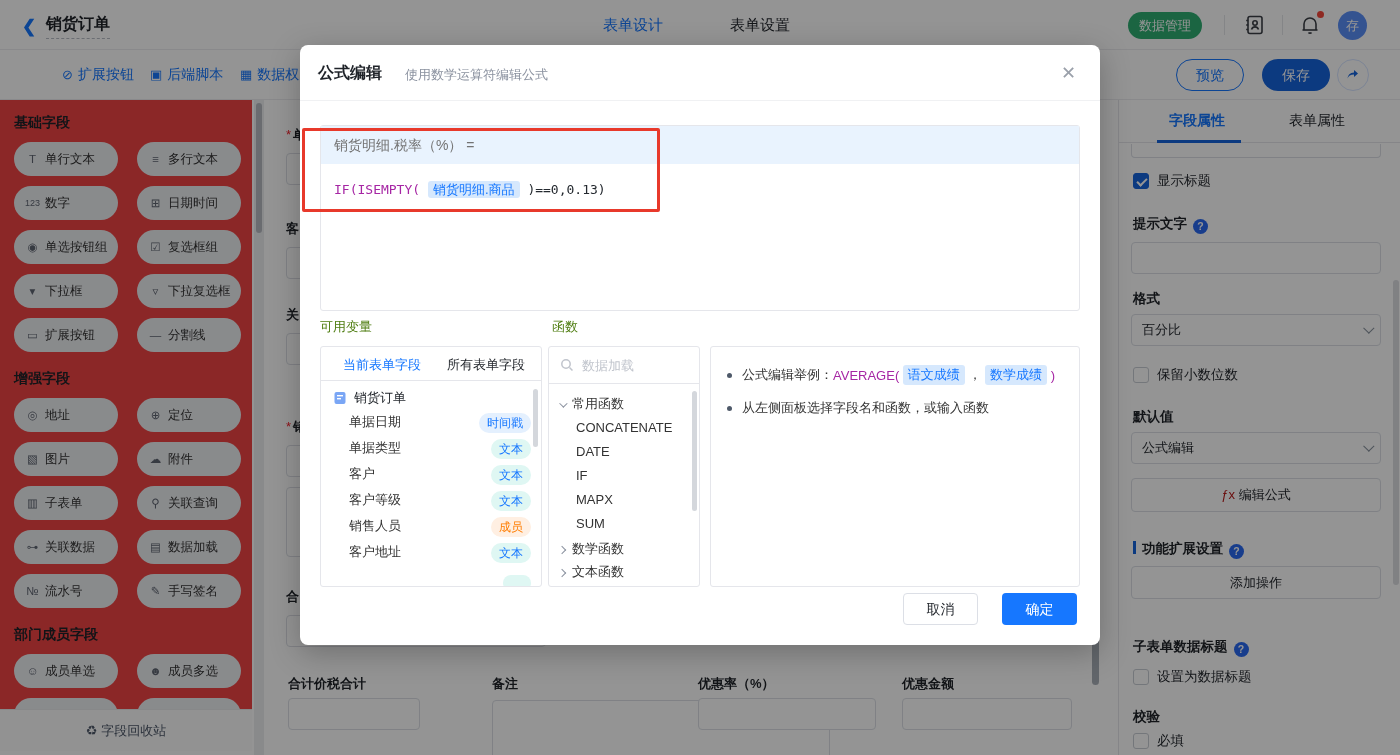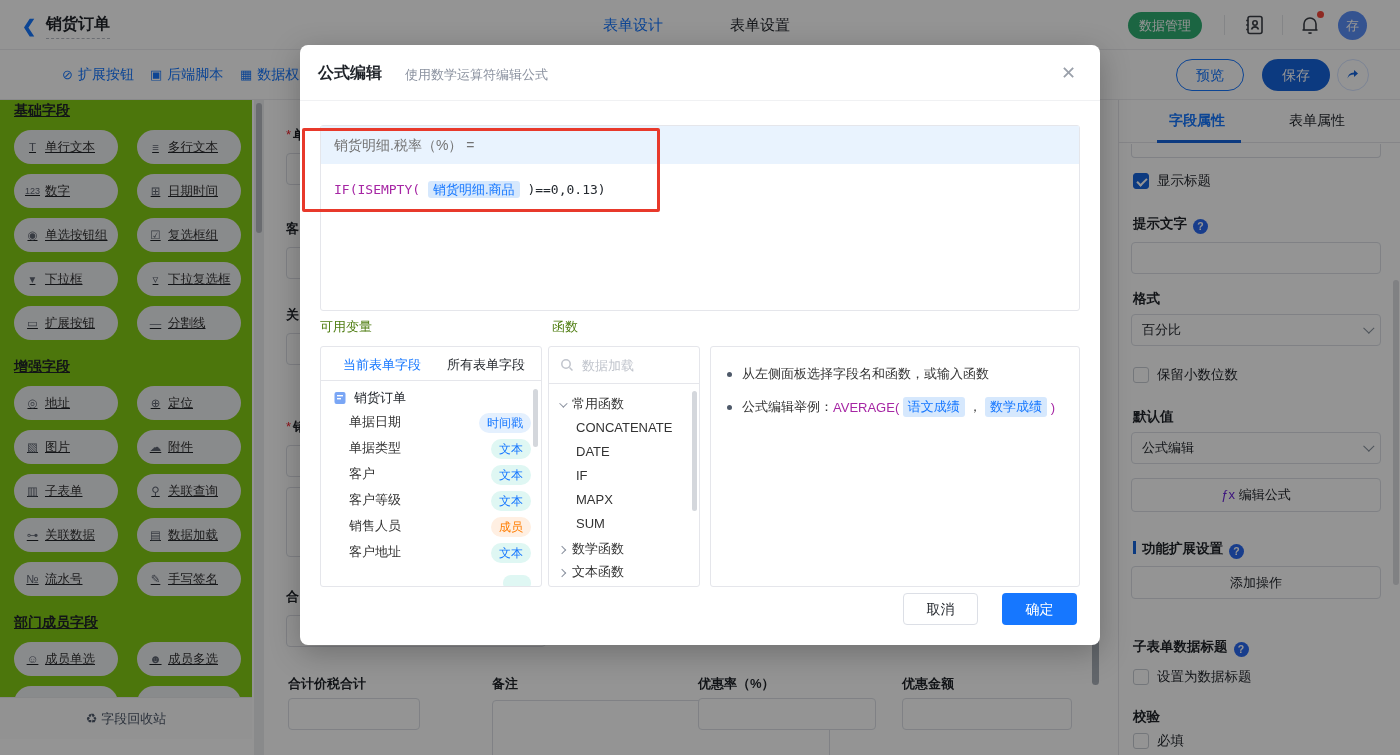--- a/index.html
+++ b/index.html
@@ -20,21 +20,21 @@
 
   
   .tool-bar { position:absolute; left:0; top:50px; width:1400px; height:50px; background:#fff; border-bottom:1px solid #ececf0; z-index:1; }
   .tool-item { position:absolute; top:16px; color:#1677ff; font-size:14px; cursor:pointer; white-space:nowrap; }
   .tool-item .tic { font-size:13px; margin-right:5px; }
   .btn-preview { position:absolute; left:1176px; top:9px; width:68px; height:32px; border:1px solid #1677ff; color:#1677ff; border-radius:16px; background:#fff; font-size:14px; text-align:center; line-height:30px; cursor:pointer; }
   .btn-save { position:absolute; left:1262px; top:9px; width:68px; height:32px; background:#1664dc; color:#fff; border-radius:16px; font-size:14px; text-align:center; line-height:32px; cursor:pointer; }
   .btn-share { position:absolute; left:1337px; top:9px; width:32px; height:32px; border-radius:50%; background:#fff; border:1px solid #d6e4ff; cursor:pointer; display:flex; align-items:center; justify-content:center; }
 
   
-  .sidebar { position:absolute; left:0; top:84px; width:252px; height:655px; background:#84cc16; overflow:hidden;text-decoration:underline; }
+  .sidebar { position:absolute; left:0; top:96px; width:252px; height:655px; background:#ef4444; overflow:hidden; }
   .sec-h { font-size:14px; font-weight:700; color:#1f2329; margin:18px 0 10px 14px; }
   .pill-grid { display:grid; grid-template-columns:104px 104px; grid-gap:10px 19px; margin-left:14px; }
   .f-pill { width:104px; height:34px; background:#edeff2; border-radius:17px; display:flex; align-items:center; padding-left:10px; font-size:12.5px; color:#333; cursor:grab; white-space:nowrap; overflow:hidden; }
   .f-pill .pic { width:17px; color:#5f6672; font-size:11.5px; margin-right:4px; text-align:center; flex:none; }
   .sb-scroll { position:absolute; left:254px; top:100px; width:10px; height:655px; background:#eceef0; }
   .sb-thumb { position:absolute; left:2px; top:3px; width:6px; height:130px; border-radius:3px; background:#b7bbc2; }
   .recycle-bar { position:absolute; left:0; top:613px; width:252px; height:42px; background:#fbfbfc; border-top:1px solid #e8eaed; text-align:center; line-height:42px; font-size:13px; color:#4e5969; cursor:pointer; }
 
   
   .canvas { position:absolute; left:266px; top:100px; width:837px; height:655px; background:#fff; overflow:hidden; }
@@ -294,21 +294,21 @@
   <div class="rp-label" style="left:14px; top:115px;"><span>提示文字</span><span class="qmark">?</span></div>
   <div class="rp-input" style="left:12px; top:142px; width:250px; height:32px;"></div>
   <div class="rp-label" style="left:14px; top:190px;">格式</div>
   <div class="rp-select" style="left:12px; top:214px; width:250px; height:32px;"><span>百分比</span><span class="chev"></span></div>
   <div class="chk-row" style="left:14px; top:266px;">
       <span class="chk"></span>
       <span>保留小数位数</span>
     </div>
   <div class="rp-label" style="left:14px; top:308px;">默认值</div>
   <div class="rp-select" style="left:12px; top:332px; width:250px; height:32px;"><span>公式编辑</span><span class="chev"></span></div>
-  <div class="rp-btn" style="left:12px; top:378px; width:250px; height:34px; line-height:32px;"><span style="color:#6d28d9;">ƒx</span> <span>编辑公式</span></div>
+  <div class="rp-btn" style="left:12px; top:378px; width:250px; height:34px; line-height:32px;"><span style="color:#b91c1c;">ƒx</span> <span>编辑公式</span></div>
   <div class="rp-label" style="left:14px; top:440px;"><span class="blue-bar"></span><span>功能扩展设置</span><span class="qmark">?</span></div>
   <div class="rp-btn" style="left:12px; top:466px; width:250px; height:33px; line-height:31px;">添加操作</div>
   <div class="rp-label" style="left:14px; top:538px;"><span>子表单数据标题</span><span class="qmark">?</span></div>
   <div class="chk-row" style="left:14px; top:568px;">
       <span class="chk"></span>
       <span>设置为数据标题</span>
     </div>
   <div class="rp-label" style="left:14px; top:608px;">校验</div>
   <div class="chk-row" style="left:14px; top:632px;">
       <span class="chk"></span>
@@ -376,24 +376,24 @@
     <div class="fn-row" style="left:27px; top:97px;">DATE</div>
     <div class="fn-row" style="left:27px; top:121px;">IF</div>
     <div class="fn-row" style="left:27px; top:145px;">MAPX</div>
     <div class="fn-row" style="left:27px; top:169px;">SUM</div>
     <div class="fn-row" style="left:10px; top:193px;"><span class="tchev right"></span><span>数学函数</span></div>
     <div class="fn-row" style="left:10px; top:216px;"><span class="tchev right"></span><span>文本函数</span></div>
     <div class="fn-scroll"></div>
   </div>
 
   <div class="help-panel">
+    <div class="help-row"><span class="bullet"></span>
+      <span>公式编辑举例：</span><span class="kw">AVERAGE(</span>&nbsp;<span class="chip">语文成绩</span>&nbsp;<span>，</span>&nbsp;<span class="chip">数学成绩</span>&nbsp;<span class="kw">)</span>
+    </div>
     <div class="help-row">
         <span class="bullet"></span>
         <span>从左侧面板选择字段名和函数，或输入函数</span>
       </div>
-    <div class="help-row"><span class="bullet"></span>
-      <span>公式编辑举例：</span><span class="kw">AVERAGE(</span>&nbsp;<span class="chip">语文成绩</span>&nbsp;<span>，</span>&nbsp;<span class="chip">数学成绩</span>&nbsp;<span class="kw">)</span>
-    </div>
   </div>
 
   <div class="m-cancel">取消</div>
   <div class="m-ok">确定</div>
 </div>
 
 </body></html>

